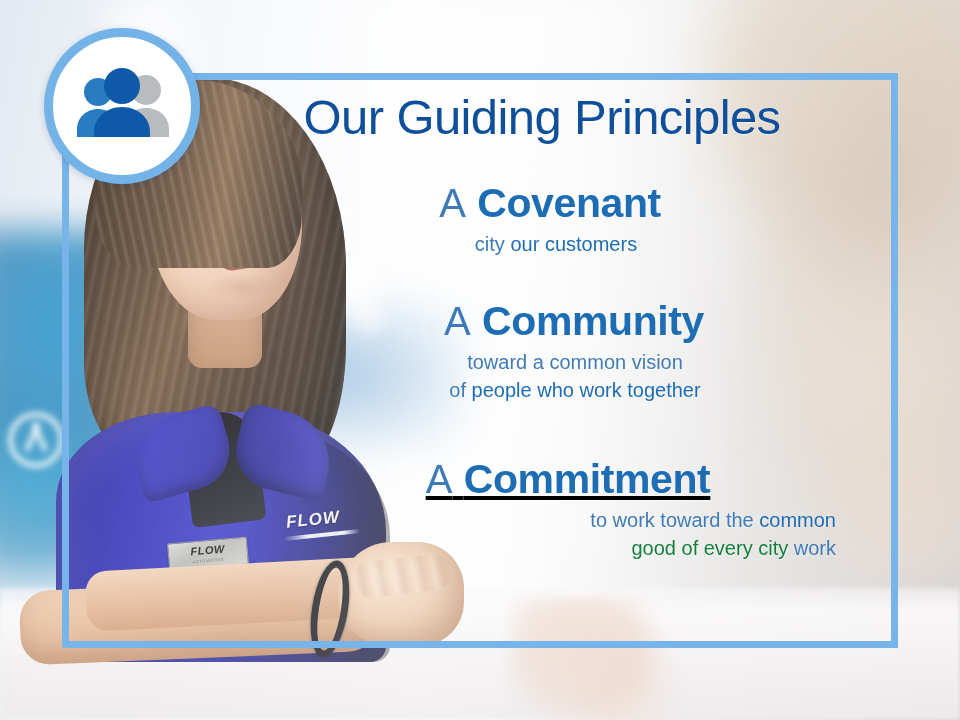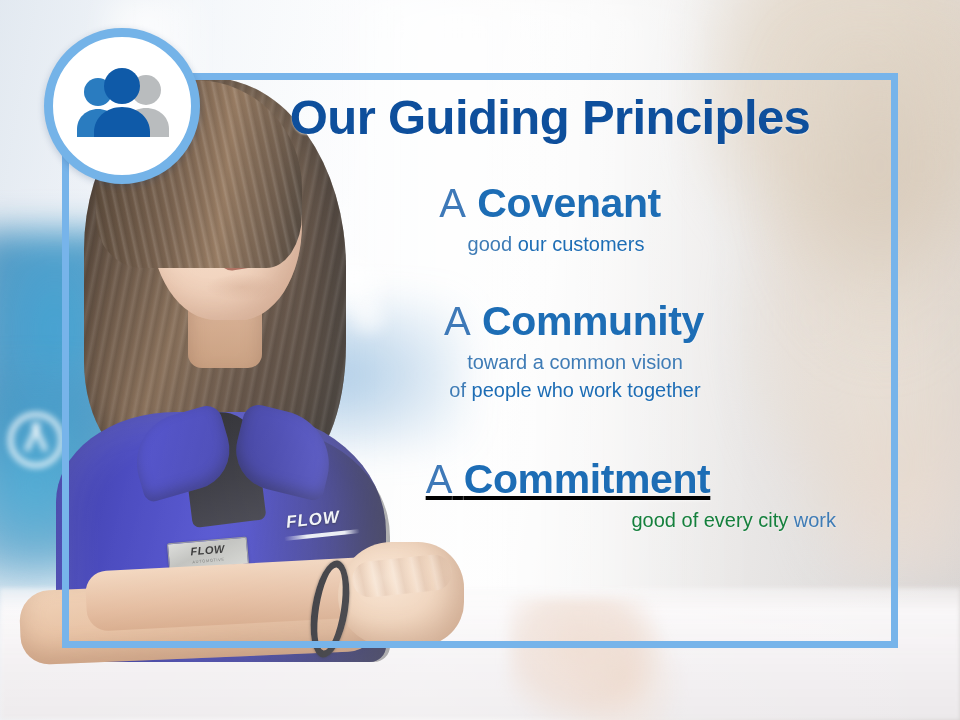--- a/index.html
+++ b/index.html
@@ -536,26 +536,26 @@
   .content {
     position: absolute;
     inset: 0;
     z-index: 5;
     pointer-events: none;
   }
   .content > * { pointer-events: auto; }
 
   .headline {
     position: absolute;
-    left: 220px;
+    left: 212px;
     top: 92px;
     width: 660px;
     text-align: center;
     font-size: 49px;
-    font-weight: bold;
+    font-weight: normal;
     letter-spacing: -0.6px;
     color: #0e4f9c;
     line-height: 1.04;
     text-shadow: 0 1px 2px rgba(255,255,255,0.55);
   }
 
   .principle { position: absolute; text-align: right; }
 
   .p-title {
     font-size: 41px;
@@ -681,39 +681,40 @@
   <div class="content">
 
     <div class="headline" style="color: rgb(14, 79, 156);">Our Guiding Principles</div>
 
     <div class="principle pr-1">
       <div class="p-title">
         <span class="art" style="color: rgb(62, 121, 184);">A</span>
         <span class="word" style="color: rgb(29, 109, 181); margin-top: 16px;">Covenant</span>
       </div>
       <div class="p-sub" style="color: rgb(63, 124, 182);">
-          <div><span>good </span><b style="color: rgb(29, 109, 181);">our customers</b></div>
+          <div><span>city </span><b style="color: rgb(29, 109, 181);">our customers</b></div>
         </div>
     </div>
 
     <div class="principle pr-2">
       <div class="p-title">
         <span class="art" style="color: rgb(62, 121, 184);">A</span>
         <span class="word" style="color: rgb(29, 109, 181);">Community</span>
       </div>
       <div class="p-sub" style="color: rgb(63, 124, 182);">
           <div><span>toward a common vision</span></div>
           <div><span>of </span><b style="color: rgb(29, 109, 181);">people who work together</b></div>
         </div>
     </div>
 
     <div class="principle pr-3">
       <div class="p-title">
         <span class="art" style="color: rgb(62, 121, 184);">A</span>
         <span class="word" style="color: rgb(29, 109, 181);">Commitment</span>
       </div>
       <div class="p-sub" style="color: rgb(63, 124, 182);">
+          <div><span>to work toward the </span><b style="color: rgb(29, 109, 181);">common</b></div>
           <div><b style="color: #15803d;">good of every city</b><span> work</span></div>
         </div>
     </div>
 
   </div>
 </div>
 
 </body></html>

